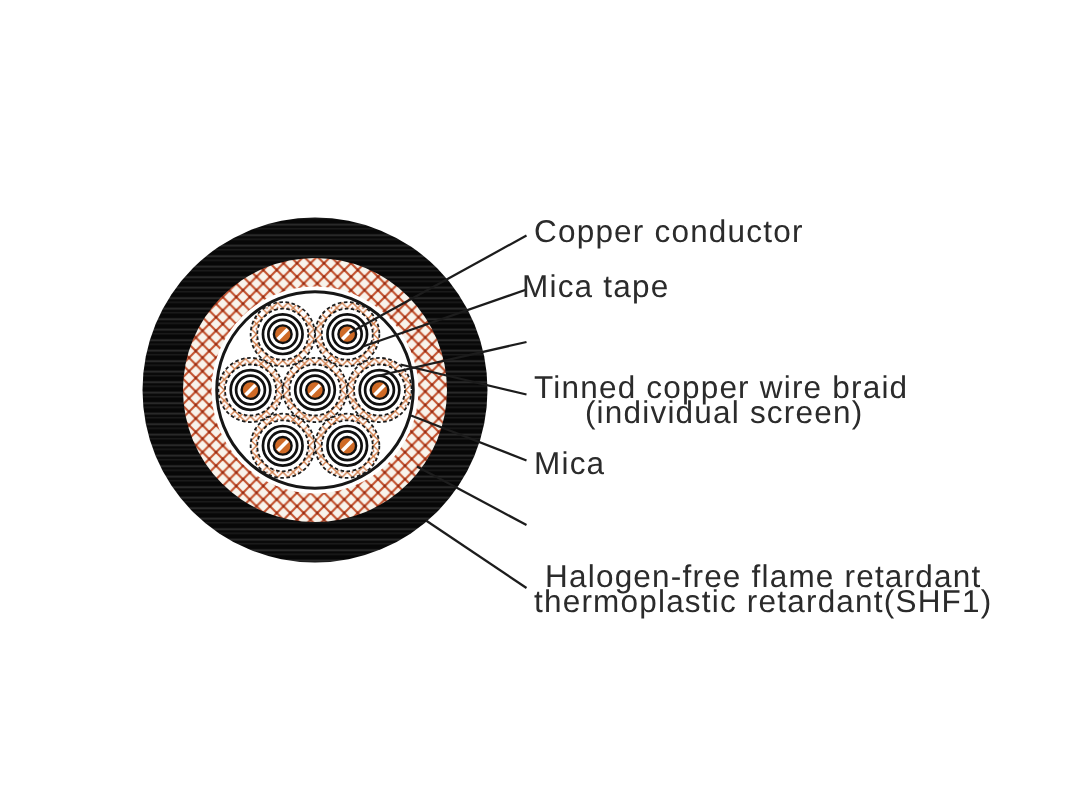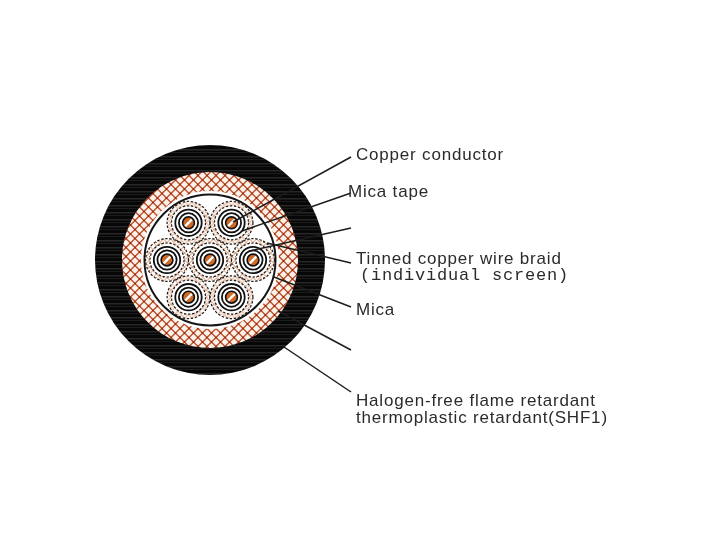--- a/index.html
+++ b/index.html
@@ -1,22 +1,22 @@
 <!DOCTYPE html>
 <html><head>
 <meta charset="utf-8">
 <style>
   html,body{margin:0;padding:0;background:#ffffff;}
   #stage{position:relative;width:720px;height:540px;background:#ffffff;overflow:hidden;
          font-family:"Liberation Sans", sans-serif;}
   #cableSvg{position:absolute;left:0;top:0;}
-  .label{position:absolute;font-size:17px;line-height:17px;letter-spacing:0.8px;
-         color:#2b2b2b;white-space:nowrap;}
+  .label{position:absolute;font-size:21px;line-height:17px;letter-spacing:0.8px;
+         color:#2b2b2b;white-space:nowrap;text-align:center;}
   .label .row{display:block;}
-  .label .indent{padding-left:4px;font-family:Liberation Mono, monospace;}
+  .label .indent{padding-left:4px;}
 </style>
 </head>
 <body>
 
 <div id="stage">
 
   <svg id="cableSvg" width="720" height="540" viewBox="0 0 720 540">
     <defs>
 
       <pattern id="jacketTex" width="6" height="7" patternUnits="userSpaceOnUse">
@@ -83,18 +83,18 @@
   <div class="label" style="left:348px;top:183px">
     <span class="row">Mica tape</span>
   </div>
   <div class="label" style="left:356px;top:250px">
     <span class="row">Tinned copper wire braid</span>
     <span class="row indent">(individual screen)</span>
   </div>
   <div class="label" style="left:356px;top:301px">
     <span class="row">Mica</span>
   </div>
-  <div class="label" style="left:356px;top:392px">
+  <div class="label" style="left:356px;top:376px">
     <span class="row">Halogen-free flame retardant</span>
     <span class="row">thermoplastic retardant(SHF1)</span>
   </div>
 
 </div>
 
 </body></html>

